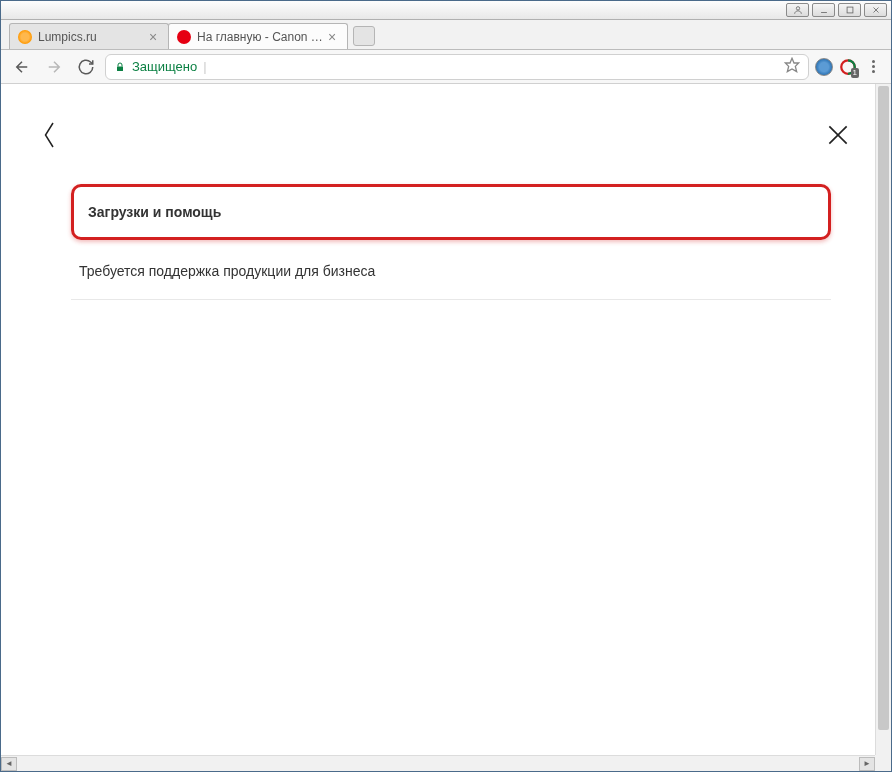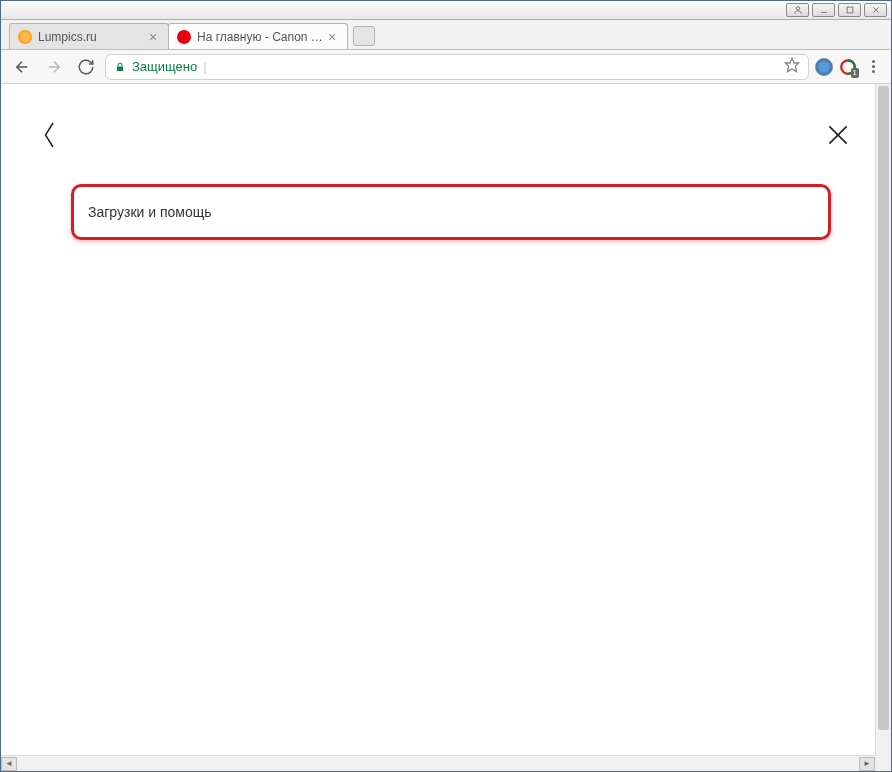--- a/index.html
+++ b/index.html
@@ -213,20 +213,21 @@
   font-size: 14px;
   color: #333;
   cursor: pointer;
 }
 .menu-item.highlighted {
   border: 3px solid #d32020;
   border-radius: 10px;
   box-shadow: 0 0 0 1px rgba(255,255,255,0.6) inset, 0 2px 4px rgba(211,32,32,0.3);
   padding: 17px 14px;
   margin-bottom: 3px;
+  font-weight: bold;
 }
 .vscroll {
   position: absolute;
   right: 0; top: 0; bottom: 0;
   width: 16px;
   background: #f1f1f1;
   border-left: 1px solid #dcdcdc;
 }
 .vscroll-thumb {
   position: absolute;
@@ -357,20 +358,23 @@
         <svg viewBox="0 0 24 24" fill="none" stroke="currentColor" stroke-width="1.5">
             <line x1="4" y1="4" x2="20" y2="20"></line>
             <line x1="20" y1="4" x2="4" y2="20"></line>
           </svg>
       </span>
     </div>
     <div class="menu-list">
       <div class="menu-item highlighted">
         <span>Загрузки и помощь</span>
       </div>
+      <div class="menu-item">
+        <span>Требуется поддержка продукции для бизнеса</span>
+      </div>
     </div>
   </div>
   <div class="vscroll">
     <div class="vscroll-thumb"></div>
   </div>
 </div>
 
 <div class="bottom-row">
   <div class="hscroll" style="flex:1">
     <div class="hscroll-btn">◄</div>

